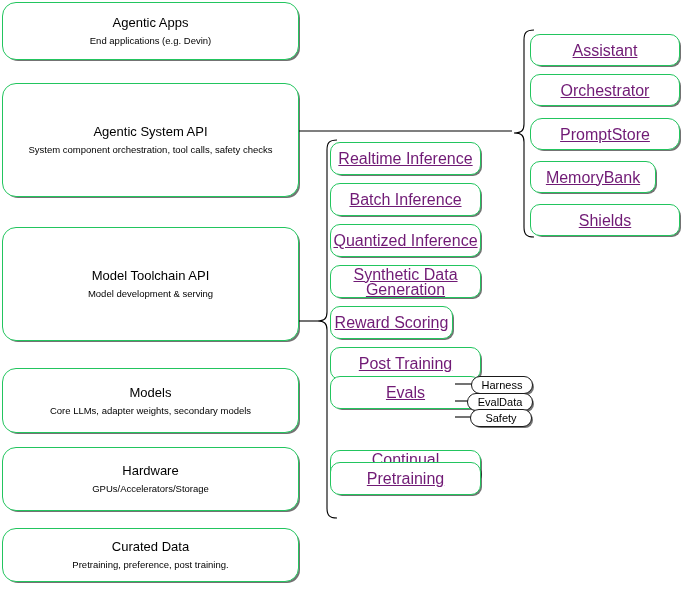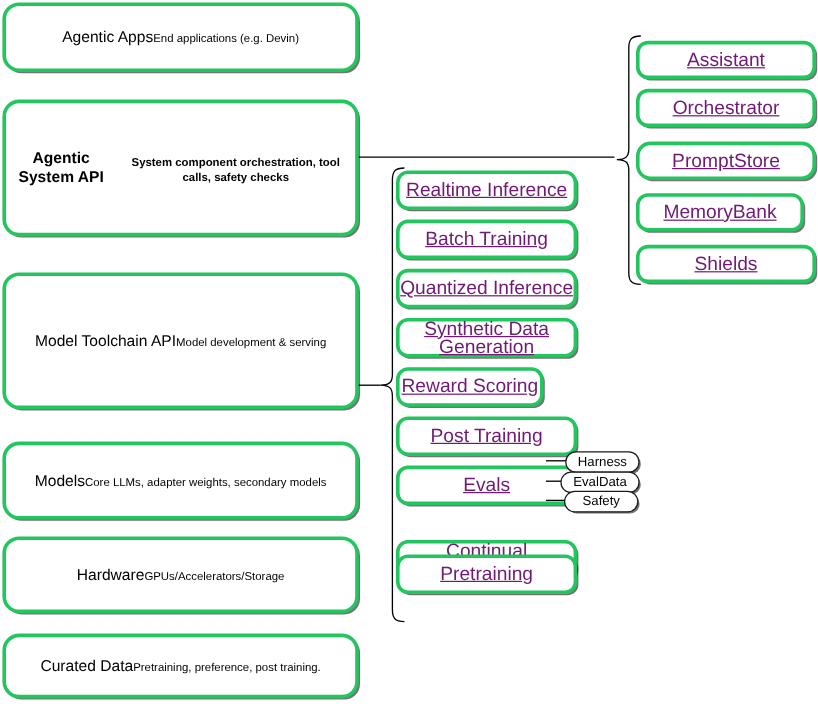--- a/index.html
+++ b/index.html
@@ -17,24 +17,24 @@
     height: 591px;
     background: #ffffff;
     overflow: hidden;
   }
 
   
   .box {
     position: absolute;
     box-sizing: border-box;
     background: #ffffff;
-    border: 3px solid #22c55e;
+    border: 1px solid #22c55e;
     border-radius: 12px;
     display: flex;
-    flex-direction: row;
+    flex-direction: column;
     align-items: center;
     justify-content: center;
     text-align: center;
     color: #000000;
     box-shadow: 2px 2px 0 -1px rgba(0,0,0,0.55);
   }
 
   
   .layer-box {
     border-radius: 14px;
@@ -99,21 +99,21 @@
 </head>
 <body>
 
 <div id="canvas">
 
   <div class="box layer-box" style="left:2px; top:2px; width:297px; height:58px;">
     <div class="layer-title">Agentic Apps</div>
     <div class="layer-sub">End applications (e.g. Devin)</div>
   </div>
 
-  <div class="box layer-box" style="left:2px; top:83px; width:297px; height:114px;font-weight:bold;">
+  <div class="box layer-box" style="left:2px; top:83px; width:297px; height:114px;">
     <div class="layer-title">Agentic System API</div>
     <div class="layer-sub">System component orchestration, tool calls, safety checks</div>
   </div>
 
   <div class="box layer-box" style="left:2px; top:227px; width:297px; height:114px;">
     <div class="layer-title">Model Toolchain API</div>
     <div class="layer-sub">Model development &amp; serving</div>
   </div>
 
   <div class="box layer-box" style="left:2px; top:368px; width:297px; height:65px;">
@@ -160,35 +160,35 @@
       <path d="M0 8 L20 8"></path>
       <path d="M0 25 L18 25"></path>
       <path d="M0 41 L20 41"></path>
     </svg>
   </div>
 
   <div class="box item-box" style="left:330px; top:142px; width:151px; height:33px;">
     <div class="item-label">Realtime Inference</div>
   </div>
   <div class="box item-box" style="left:330px; top:183px; width:151px; height:33px;">
-    <div class="item-label">Batch Training</div>
+    <div class="item-label">Batch Inference</div>
   </div>
   <div class="box item-box" style="left:330px; top:224px; width:151px; height:33px;">
     <div class="item-label">Quantized Inference</div>
   </div>
   <div class="box item-box" style="left:330px; top:265px; width:151px; height:33px;">
     <div class="item-label">Synthetic Data Generation</div>
   </div>
   <div class="box item-box" style="left:330px; top:306px; width:123px; height:33px;">
     <div class="item-label">Reward Scoring</div>
   </div>
   <div class="box item-box" style="left:330px; top:347px; width:151px; height:33px;">
     <div class="item-label">Post Training</div>
   </div>
-  <div class="box item-box" style="left:330px; top:388px; width:151px; height:33px;">
+  <div class="box item-box" style="left:330px; top:376px; width:151px; height:33px;">
     <div class="item-label">Evals</div>
   </div>
   <div class="box item-box" style="left:330px; top:429px; width:151px; height:33px;margin-top:21px;">
     <div class="item-label">Continual Pretraining</div>
   </div>
   <div class="box item-box" style="left:330px; top:462px; width:151px; height:33px;">
     <div class="item-label">Pretraining</div>
   </div>
 
   <div class="pill" style="left:471px; top:376px; width:62px; height:18px;">
@@ -203,20 +203,20 @@
 
   <div class="box item-box" style="left:530px; top:34px; width:150px; height:32px;">
     <div class="item-label">Assistant</div>
   </div>
   <div class="box item-box" style="left:530px; top:74px; width:150px; height:32px;">
     <div class="item-label">Orchestrator</div>
   </div>
   <div class="box item-box" style="left:530px; top:118px; width:150px; height:32px;border-radius:12px;">
     <div class="item-label">PromptStore</div>
   </div>
-  <div class="box item-box" style="left:530px; top:161px; width:140px; height:32px;">
+  <div class="box item-box" style="left:530px; top:161px; width:126px; height:32px;">
     <div class="item-label">MemoryBank</div>
   </div>
   <div class="box item-box" style="left:530px; top:204px; width:150px; height:32px;">
     <div class="item-label">Shields</div>
   </div>
 
 </div>
 
 </body></html>

